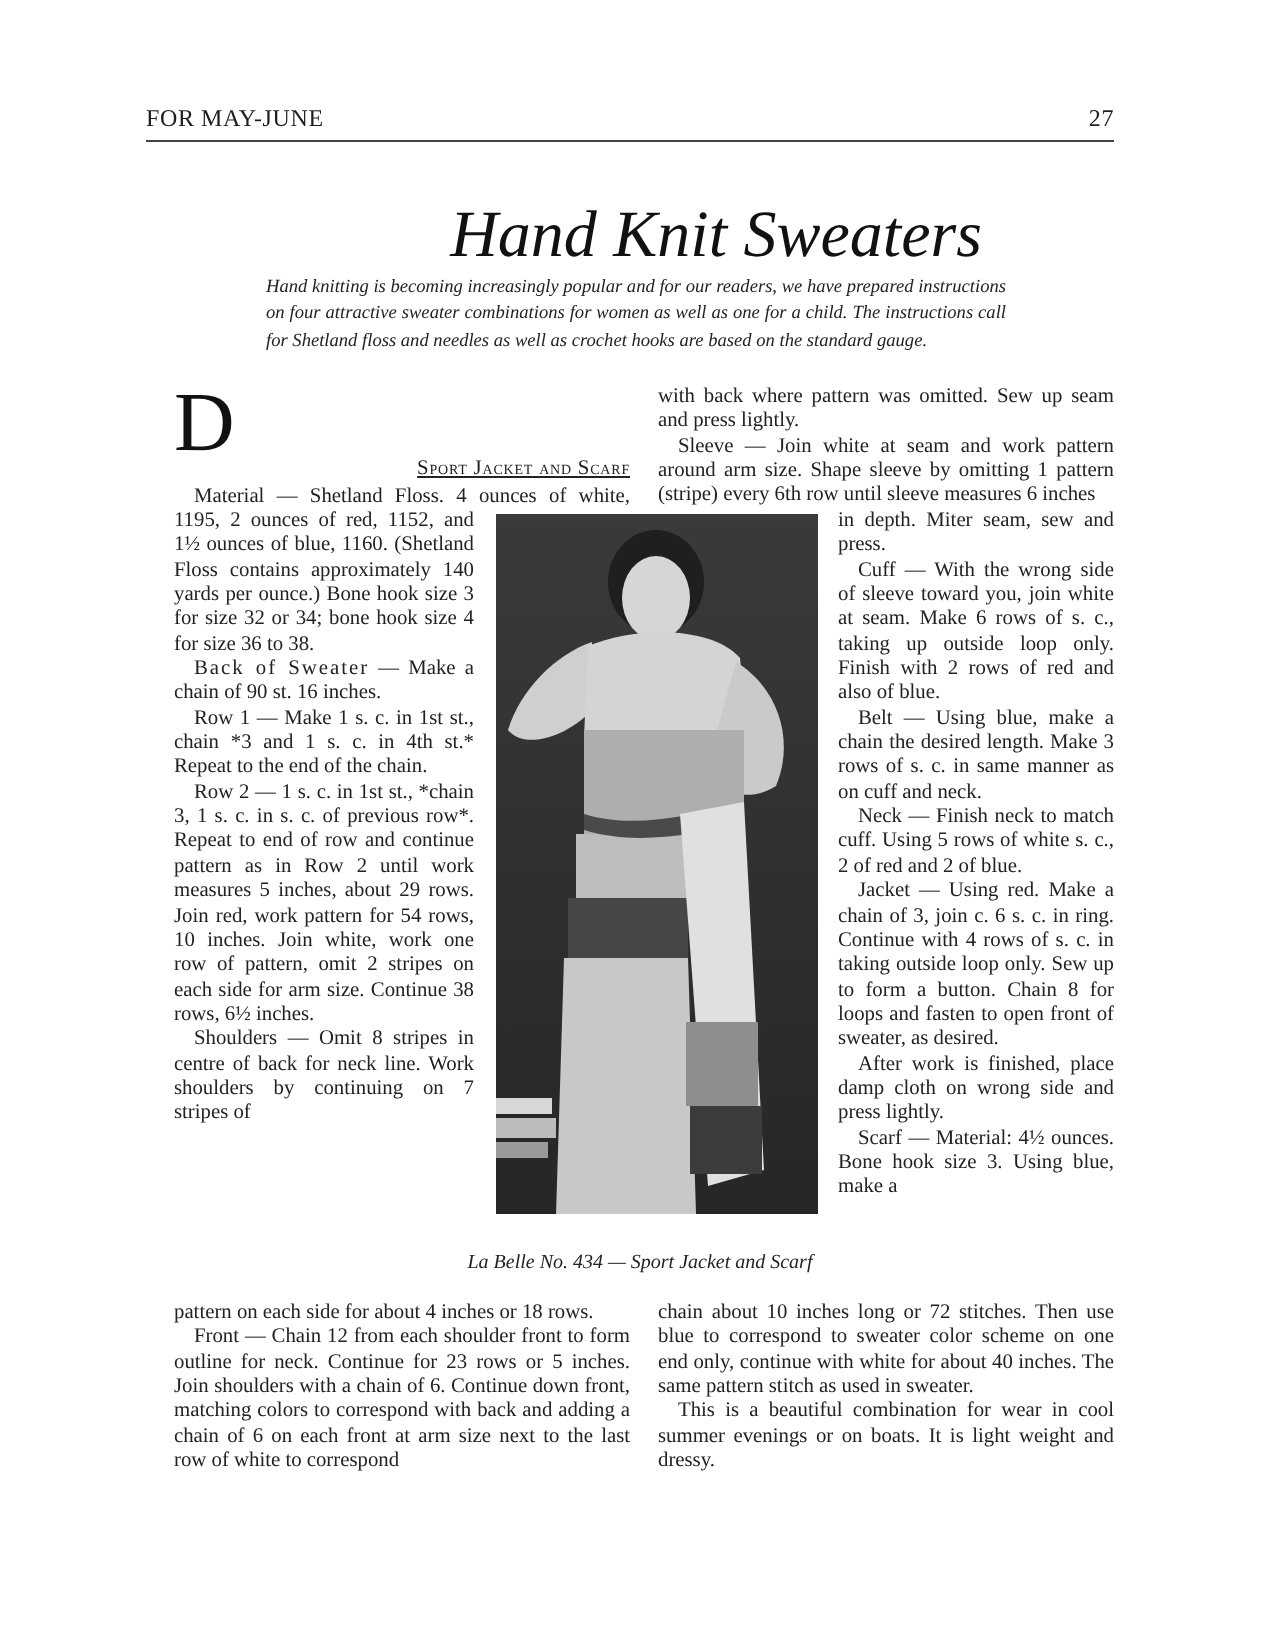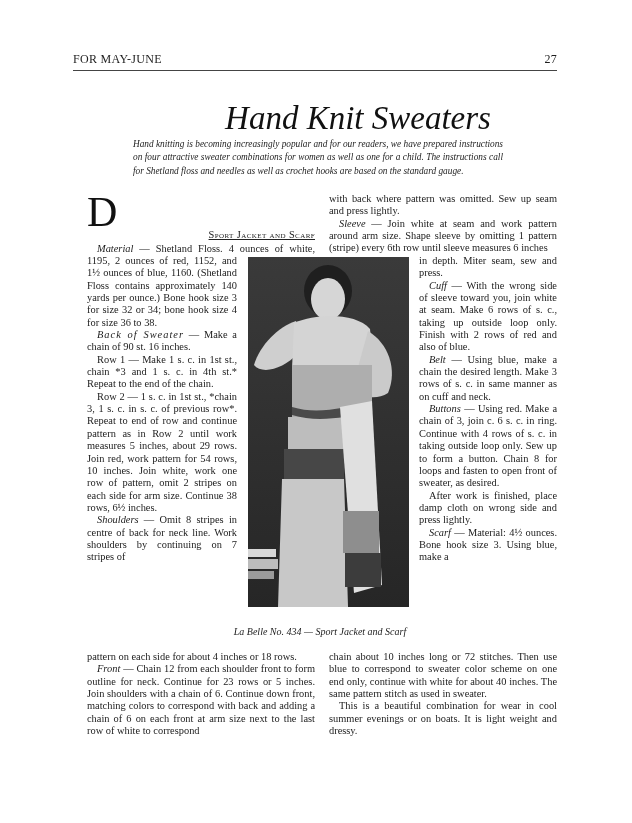--- a/index.html
+++ b/index.html
@@ -10,21 +10,21 @@
              border-bottom: 1.5px solid #444; font-size: 12px; letter-spacing: 0.3px; }
   .runhead .left { position: absolute; left: 0; bottom: 3px; margin-top: 43px; }
   .runhead .right { position: absolute; right: 0; bottom: 3px; }
   .title { left: 0; width: 632px; top: 100px; text-align: center;
            font-style: italic; font-size: 33px; color: #111; margin-left: 42px; }
   .dek { left: 133px; top: 138px; width: 370px; font-style: italic; font-size: 9.3px;
          line-height: 13.3px; text-align: justify; text-align-last: left; color: #222; }
   .txt { font-size: 10.4px; line-height: 12.35px; text-align: justify; color: #222; }
   .txt p { margin: 0; }
   .ind { text-indent: 10px; }
-  .it { font-style: italic; }
+  .it { }
   .sc { font-variant: small-caps; letter-spacing: 0.4px; }
   .dropcap { float: left; font-size: 42px; line-height: 34px; margin: 2px 3px 0 0; color: #111; }
   .photo { left: 248px; top: 257px; width: 161px; height: 350px; background: #2e2e2e; overflow: hidden; }
   .caption { left: 220px; top: 626px; width: 200px; text-align: center; font-style: italic; font-size: 10px; color: #222; }
 </style>
 </head>
 <body>
 
 <div class="abs runhead">
   <span class="left">FOR MAY-JUNE</span>
@@ -59,21 +59,22 @@
 
 <div class="abs txt" style="left:329px; top:193px; width:228px;">
   <p>with back where pattern was omitted. Sew up seam and press lightly.</p>
   <p class="ind"><span class="it">Sleeve</span><span> — Join white at seam and work pattern around arm size. Shape sleeve by omitting 1 pattern (stripe) every 6th row until sleeve measures 6 inches</span></p>
 </div>
 
 <div class="abs txt" style="left:419px; top:255px; width:138px;">
   <p>in depth. Miter seam, sew and press.</p>
   <p class="ind"><span class="it">Cuff</span><span> — With the wrong side of sleeve toward you, join white at seam. Make 6 rows of s. c., taking up outside loop only. Finish with 2 rows of red and also of blue.</span></p>
   <p class="ind"><span class="it">Belt</span><span> — Using blue, make a chain the desired length. Make 3 rows of s. c. in same manner as on cuff and neck.</span></p>
-  <p class="ind"><span class="it">Buttons</span><span> — Using red. Make a chain of 3, join c. 6 s. c. in ring. Continue with 4 rows of s. c. in taking outside loop only. Sew up to form a button. Chain 8 for loops and fasten to open front of sweater, as desired.</span></p>
+  <p class="ind"><span class="it">Neck</span><span> — Finish neck to match cuff. Using 5 rows of white s. c., 2 of red and 2 of blue.</span></p>
+  <p class="ind"><span class="it">Jacket</span><span> — Using red. Make a chain of 3, join c. 6 s. c. in ring. Continue with 4 rows of s. c. in taking outside loop only. Sew up to form a button. Chain 8 for loops and fasten to open front of sweater, as desired.</span></p>
   <p class="ind">After work is finished, place damp cloth on wrong side and press lightly.</p>
   <p class="ind"><span class="it">Scarf</span><span> — Material: 4½ ounces. Bone hook size 3. Using blue, make a</span></p>
 </div>
 
 <div class="abs txt" style="left:329px; top:651px; width:228px;">
   <p>chain about 10 inches long or 72 stitches. Then use blue to correspond to sweater color scheme on one end only, continue with white for about 40 inches. The same pattern stitch as used in sweater.</p>
   <p class="ind">This is a beautiful combination for wear in cool summer evenings or on boats. It is light weight and dressy.</p>
 </div>
 
 <div class="abs photo">

